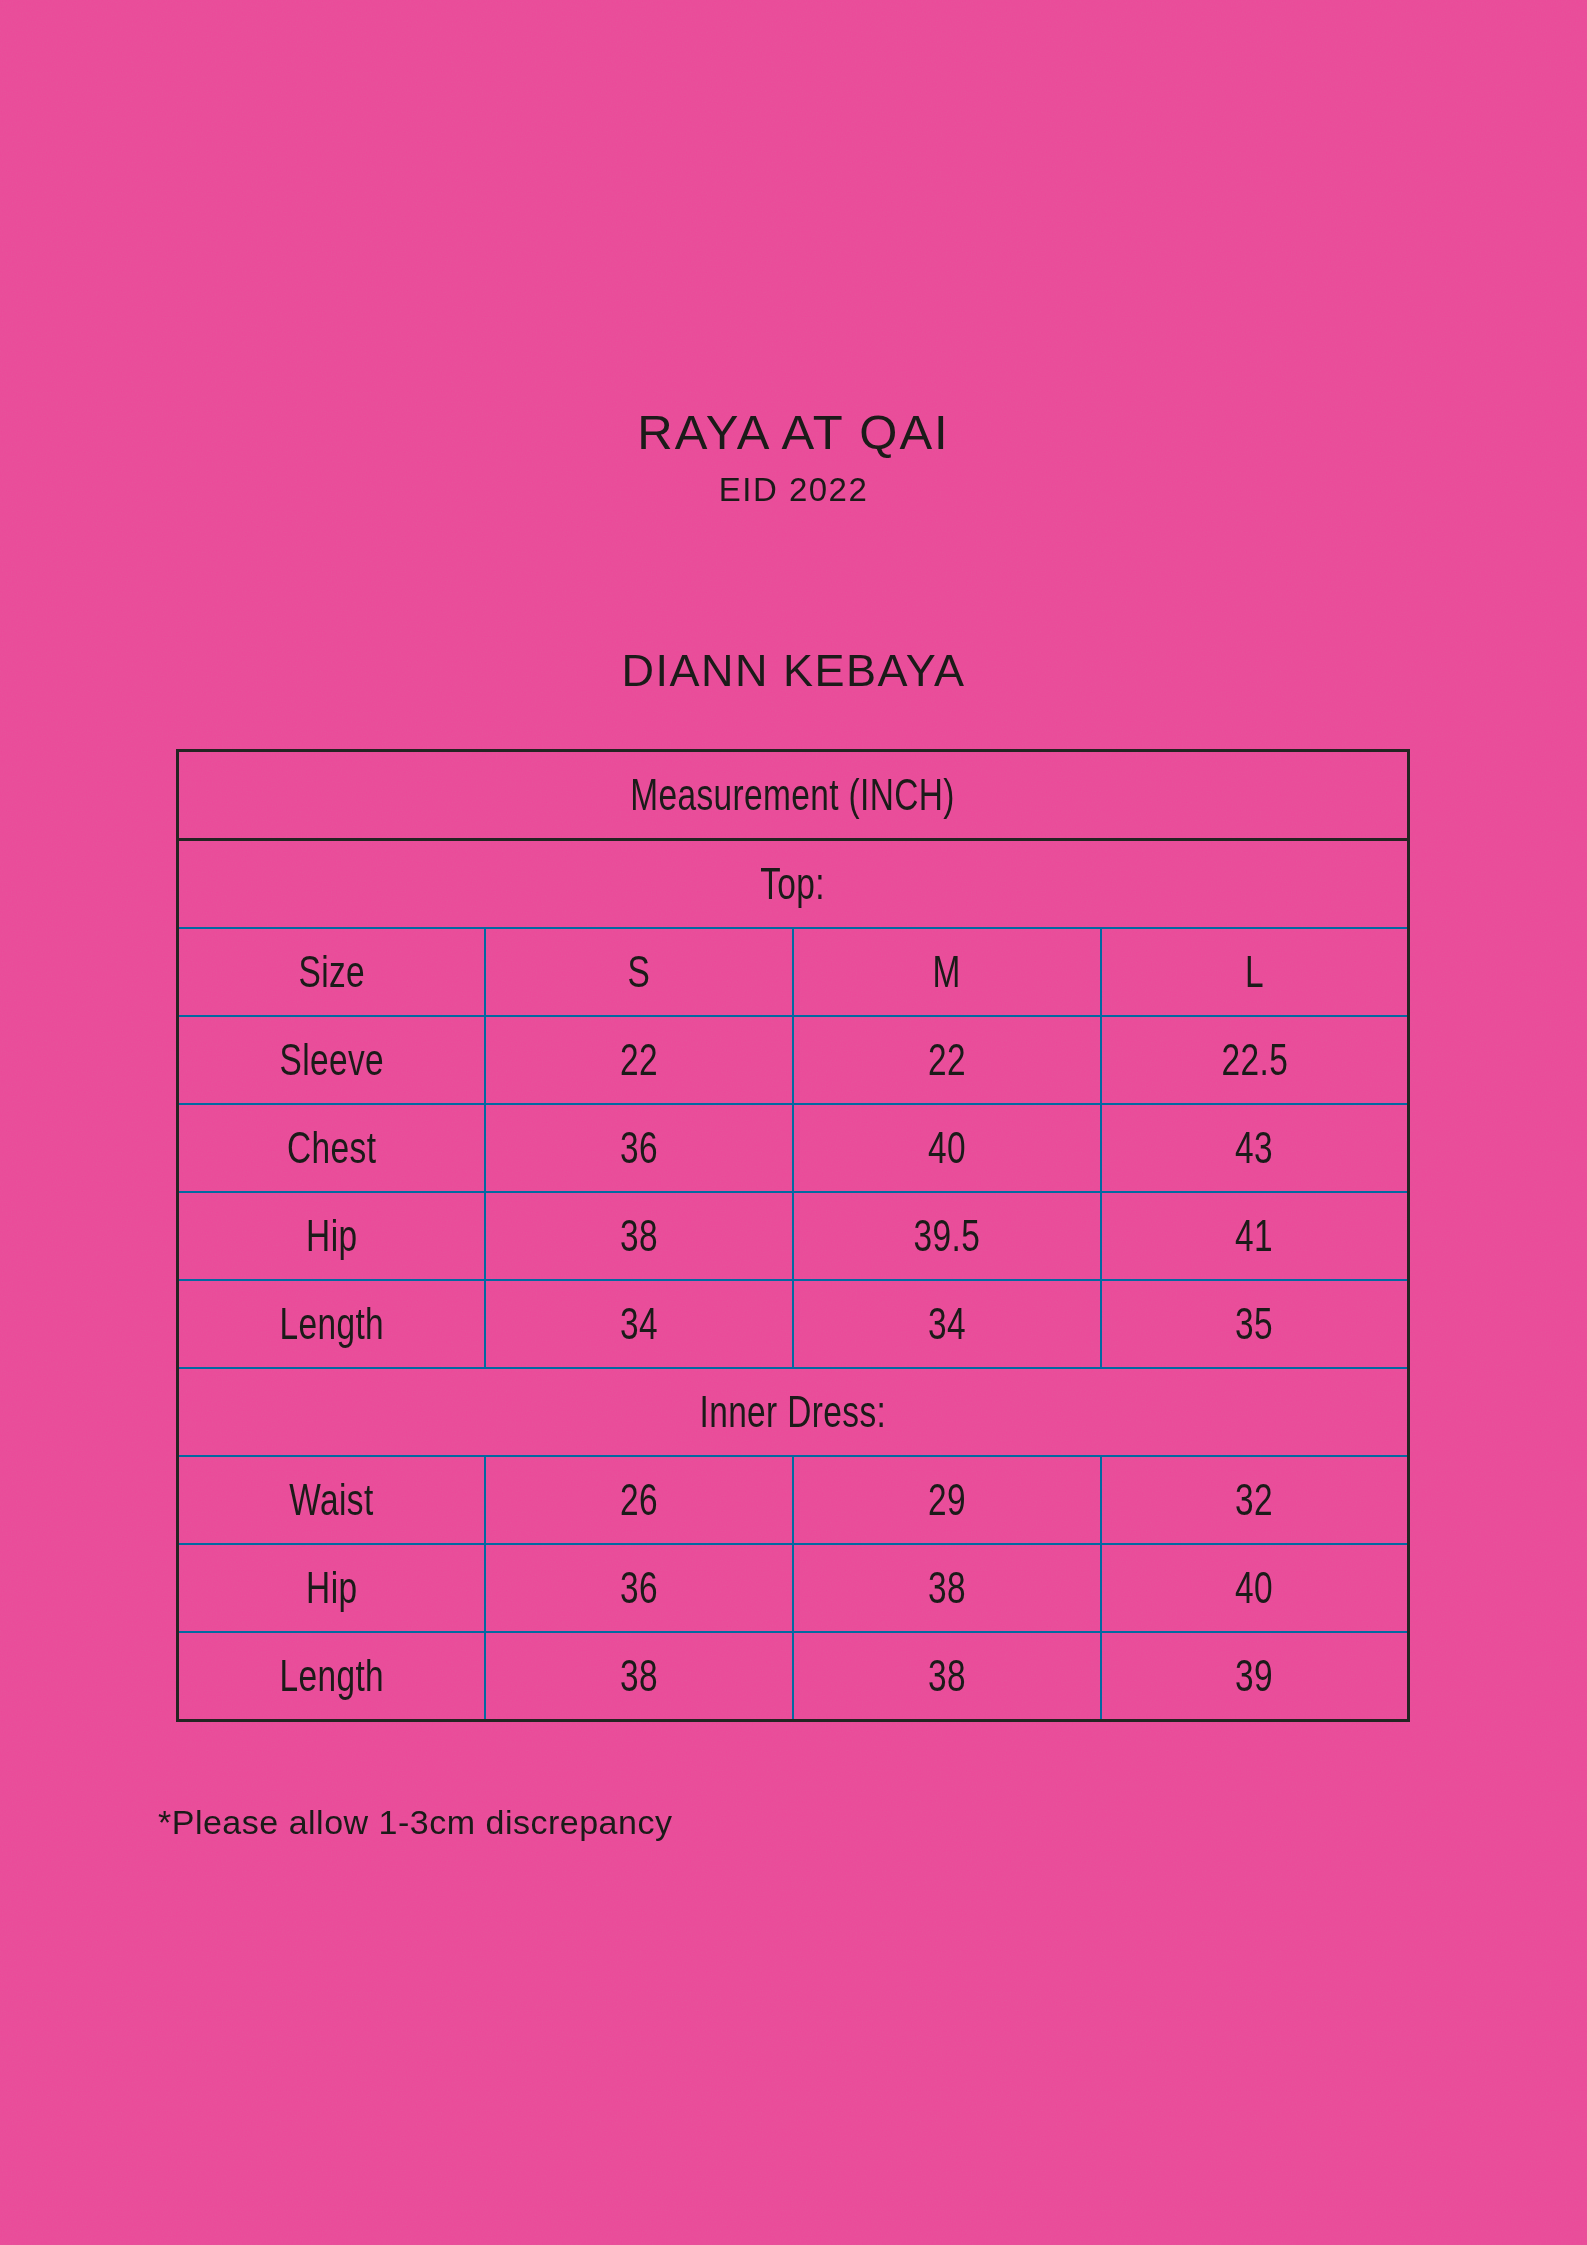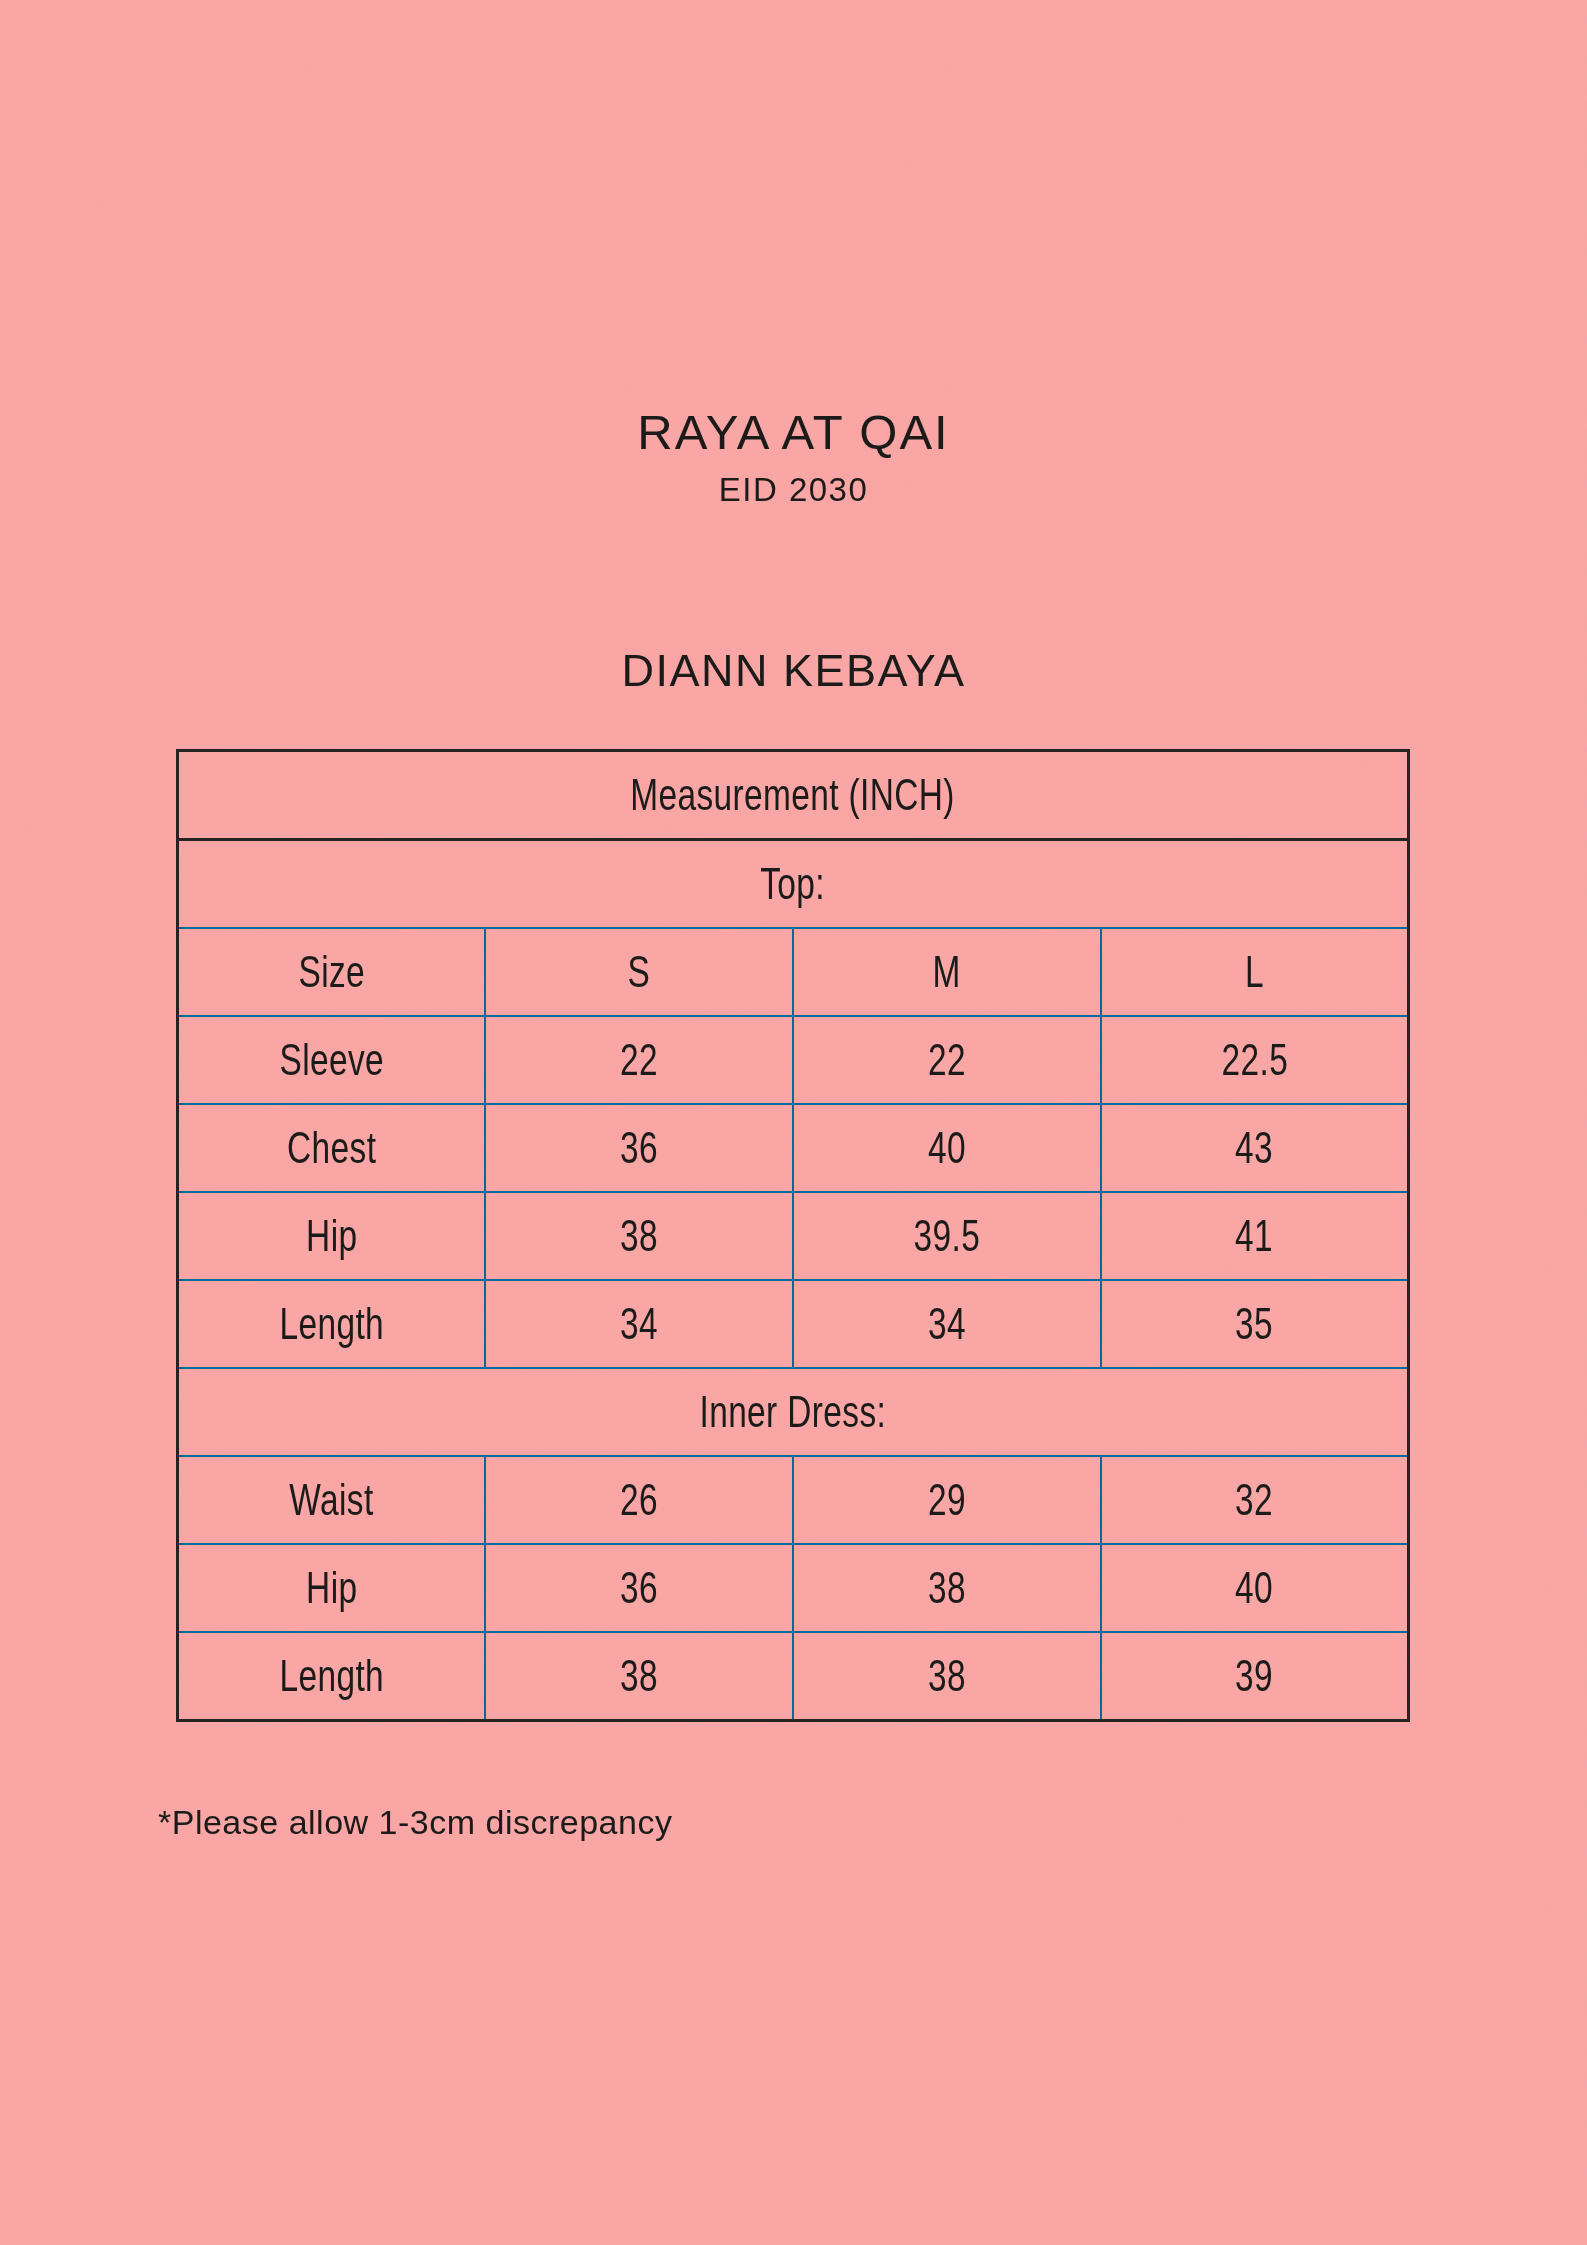--- a/index.html
+++ b/index.html
@@ -3,21 +3,21 @@
 <meta charset="utf-8">
 <style>
   html, body {
     margin: 0;
     padding: 0;
   }
   .page {
     position: relative;
     width: 1587px;
     height: 2245px;
-    background: #fca5a5;
+    background: #ec4899;
     overflow: hidden;
     font-family: "Liberation Sans", sans-serif;
     color: #1b1b19;
   }
   .grain {
     position: absolute;
     inset: 0;
     pointer-events: none;
   }
   .heading {
@@ -87,21 +87,21 @@
 
   <svg class="grain" width="1587" height="2245">
     <filter id="paperNoise">
       <feTurbulence type="fractalNoise" baseFrequency="0.8" numOctaves="2" stitchTiles="stitch"></feTurbulence>
       <feColorMatrix type="matrix" values="0 0 0 0 0.45  0 0 0 0 0.45  0 0 0 0 0.43  0 0 0 0.10 0"></feColorMatrix>
     </filter>
     <rect width="1587" height="2245" filter="url(#paperNoise)"></rect>
   </svg>
 
   <div class="heading title">RAYA AT QAI</div>
-  <div class="heading subtitle">EID 2030</div>
+  <div class="heading subtitle">EID 2022</div>
   <div class="heading product">DIANN KEBAYA</div>
 
   <table class="size-chart">
     <tbody>
         <tr class="measure-row">
       <td colspan="4">
         <span class="t">Measurement (INCH)</span>
       </td>
     </tr>
 

